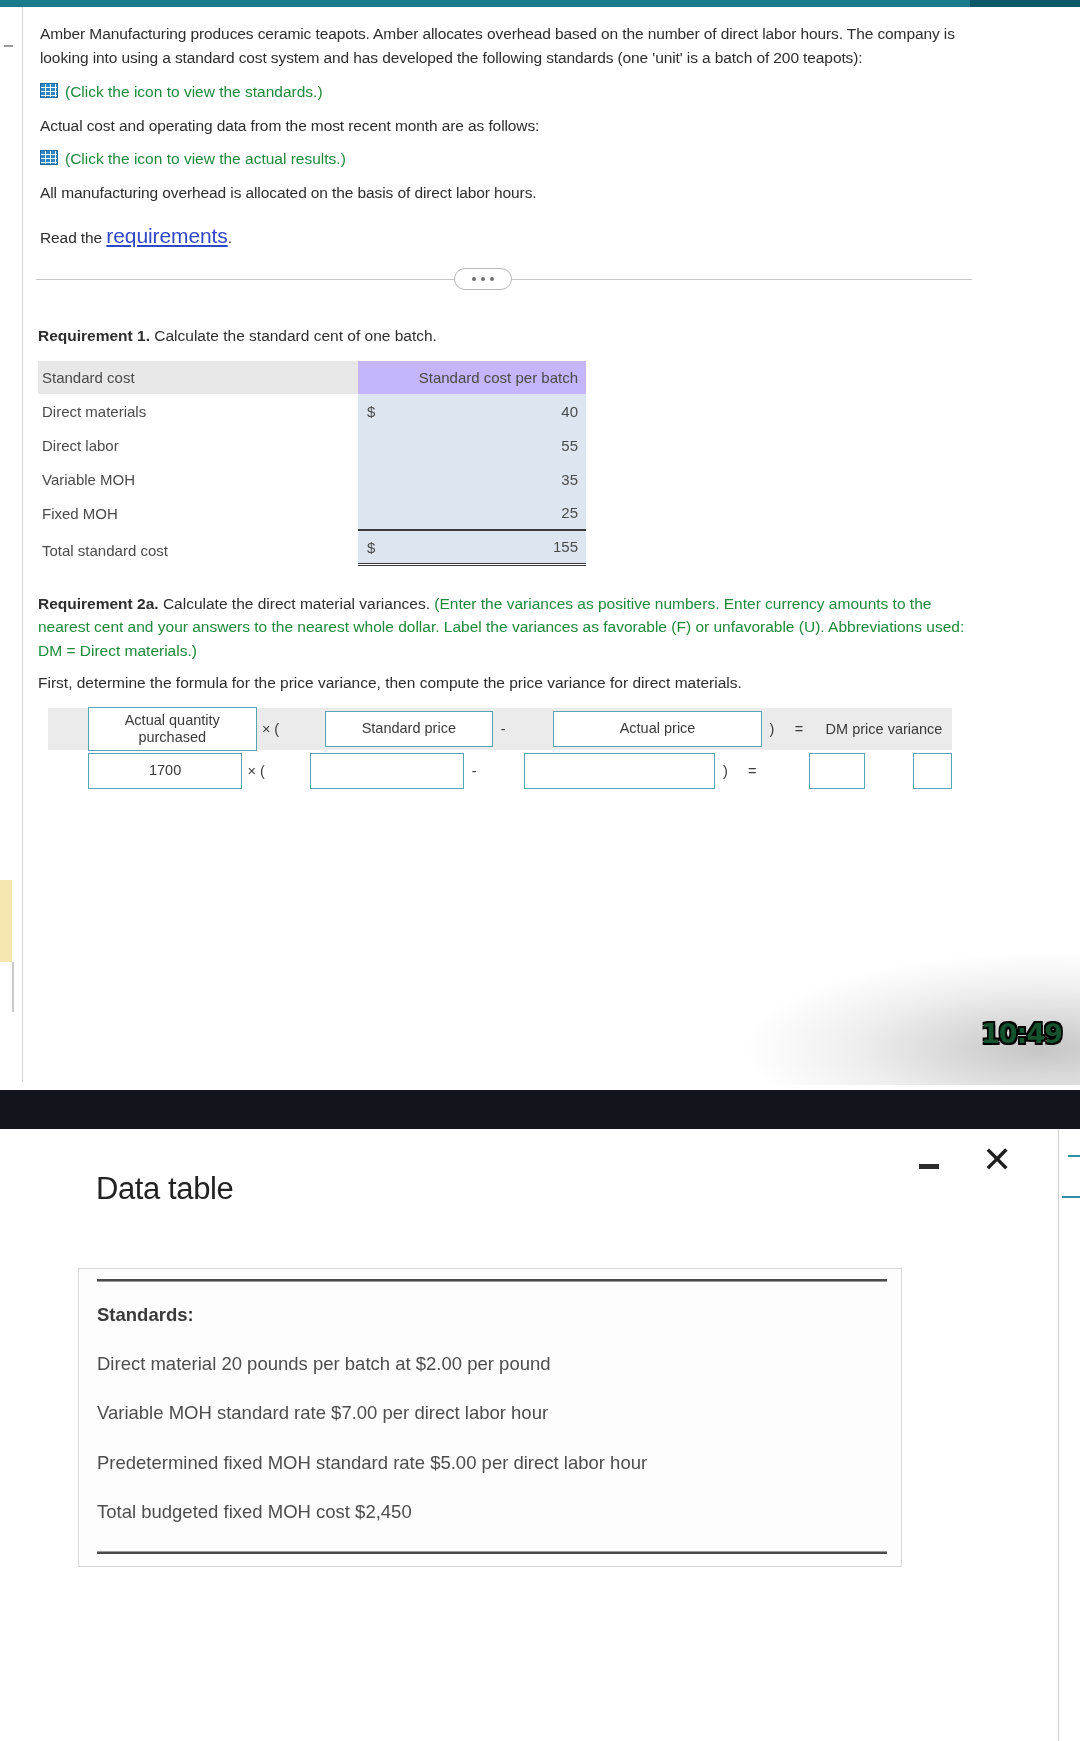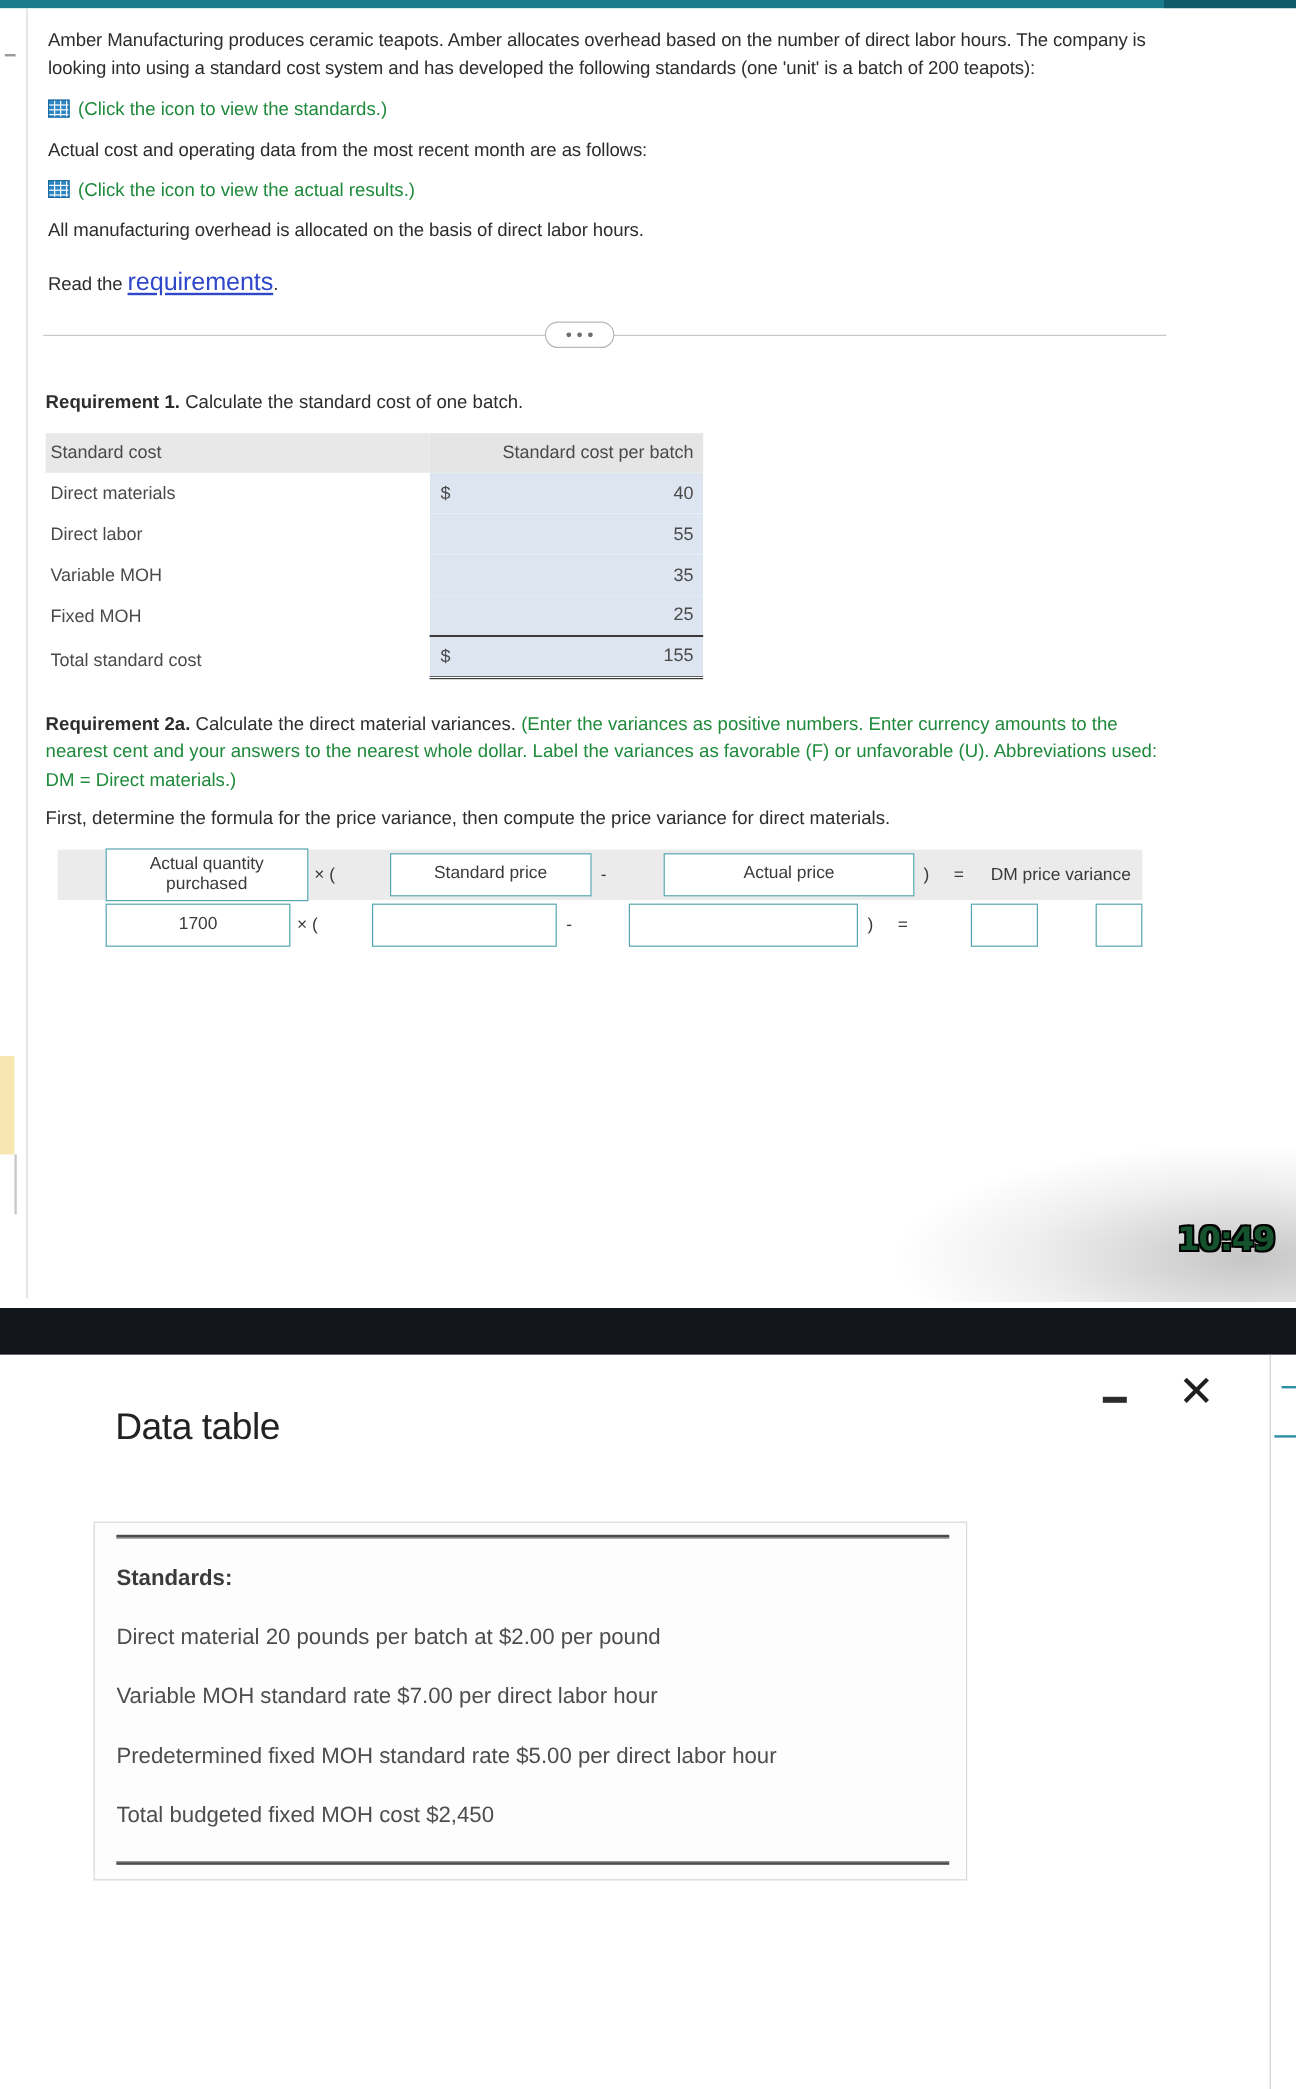--- a/index.html
+++ b/index.html
@@ -98,21 +98,21 @@
   .std-table {
     position: absolute; left: 38px; top: 361px; width: 548px;
     border-collapse: collapse;
   }
   .std-table td { font-size: 15px; color: #4a4a4a; padding: 0; }
   .hdr-left {
     background: #e8e8e8; height: 33px; padding-left: 4px !important;
     vertical-align: middle; width: 320px;
   }
   .hdr-right {
-    background: #e5e5e5; height: 33px; text-align: right;
+    background: #c4b5fd; height: 33px; text-align: right;
     padding-right: 8px !important; vertical-align: middle; width: 228px;
   }
   .lbl-cell { height: 34px; vertical-align: middle; padding-left: 4px !important; margin-left: 16px; }
   .val-cell {
     height: 34px; vertical-align: middle; background: #dde5f0;
     text-align: right; padding-right: 8px !important; position: relative;
   }
   .val-cell .dollar {
     position: absolute; left: 9px; top: 50%; transform: translateY(-50%);
     color: #4a4a4a;
@@ -197,21 +197,21 @@
     display: flex; align-items: center; justify-content: center;
   }
   .min-btn span { display: block; width: 20px; height: 5px; background: #2b2b2b; }
   .close-btn {
     position: absolute; left: 975px; top: 8px; width: 44px; height: 46px;
     display: flex; align-items: center; justify-content: center;
     font-size: 36px; color: #1f1f1f; font-weight: 300; line-height: 1;
   }
 
   .dt-panel {
-    position: absolute; left: 78px; top: 139px; width: 728px; height: 299px;
+    position: absolute; left: 78px; top: 139px; width: 824px; height: 299px;
     background: #fdfdfd; border: 1px solid #d8d8d8;
   }
   .dt-inner { position: absolute; left: 18px; top: 10px; right: 14px; }
   .rule-top { height: 3px; background: #4a4a4a; border-bottom: 1px solid #9a9a9a; }
   .rule-bottom {
     position: absolute; left: 18px; right: 14px; bottom: 12px;
     height: 3px; background: #4a4a4a; border-top: 1px solid #9a9a9a;
   }
   .dt-line {
     font-size: 18.5px; color: #4d4d4d; margin-top: 27px; line-height: 1.2;
@@ -277,21 +277,21 @@
   <div class="divider-wrap">
     <div class="divider-line"></div>
     <div class="pill">
       <i></i>
       <i></i>
       <i></i>
     </div>
   </div>
 
   <div class="req-head">
-    <b>Requirement 1.</b><span> Calculate the standard cost of one batch.</span>
+    <b>Requirement 1.</b><span> Calculate the standard cent of one batch.</span>
   </div>
 
   <table class="std-table">
     <tbody>
       <tr>
         <td class="hdr-left">Standard cost</td>
         <td class="hdr-right">Standard cost per batch</td>
       </tr>
       <tr>
         <td class="lbl-cell">Direct materials</td>

